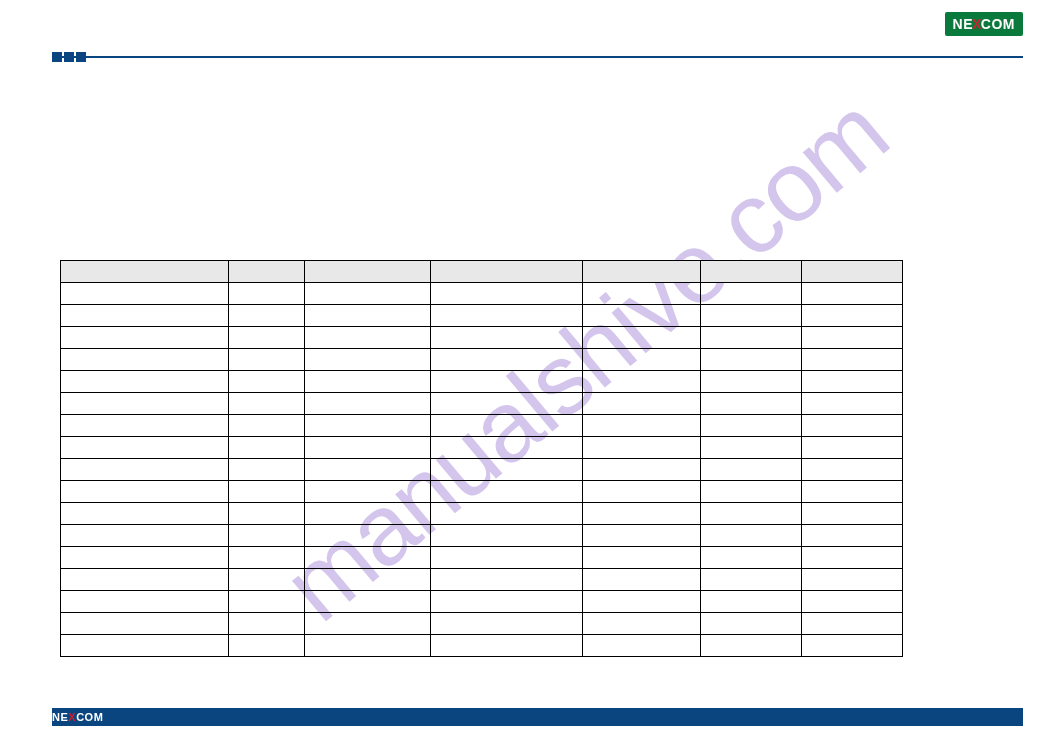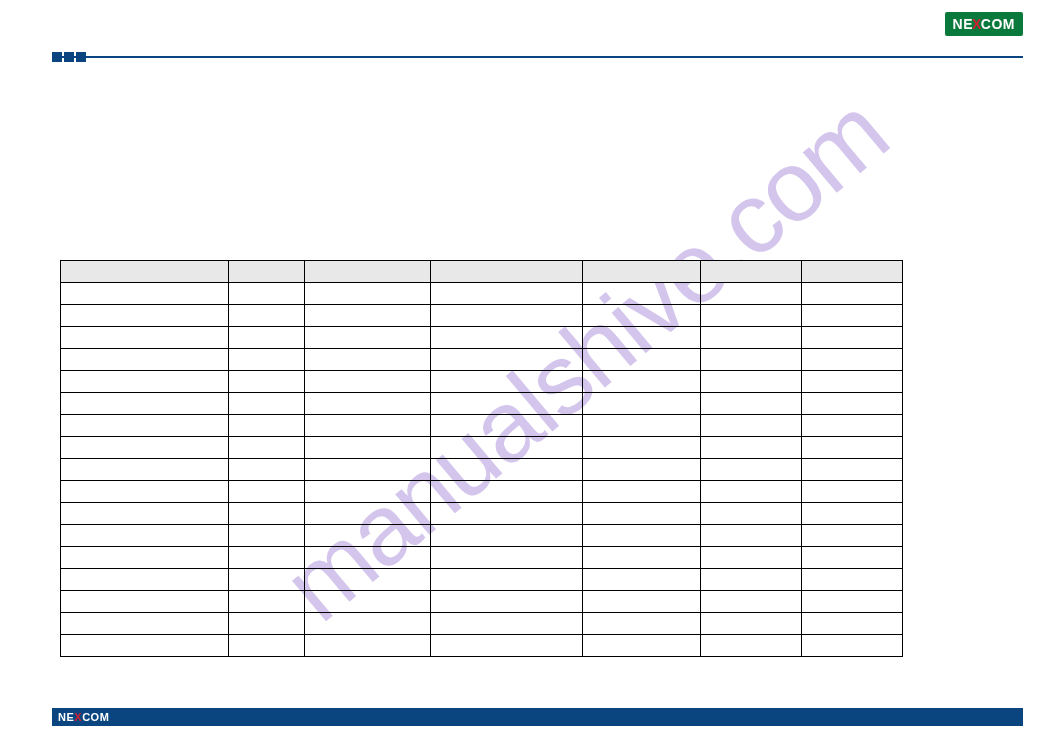--- a/index.html
+++ b/index.html
@@ -105,21 +105,21 @@
 
   .bottom-bar {
     position: absolute;
     bottom: 22px;
     left: 52px;
     right: 40px;
     height: 18px;
     background: #0a457f;
     display: flex;
     align-items: center;
-    padding-left: 6px;
+    padding-left: 0;
   }
   .bottom-logo {
     color: #fff;
     font-weight: 800;
     font-size: 11px;
     letter-spacing: 0.5px;
   }
   .bottom-logo .logo-x2 {
     color: #d02030;
   }

